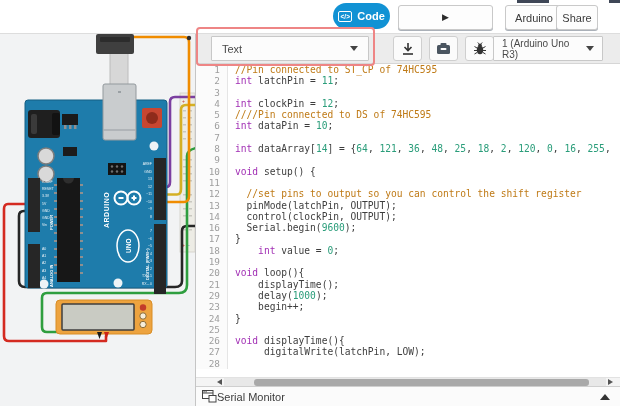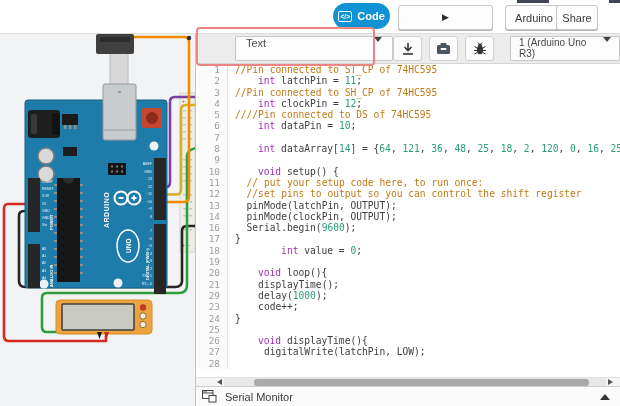--- a/index.html
+++ b/index.html
@@ -27,59 +27,59 @@
   
   .canvas{position:absolute;left:0;top:34px;width:195px;height:372px;background:#f2f3f4;overflow:hidden;}
   .canvas svg{display:block;}
 
   
   .panel{position:absolute;left:195px;top:34px;width:425px;height:372px;background:#ffffff;
          border-left:1px solid #c5c5c5;}
   .toolbar{position:absolute;left:0;top:0;width:100%;height:30px;background:#ececec;
            border-bottom:1px solid #d6d6d6;}
   .select{position:absolute;top:2px;height:25px;background:#fcfcfc;border:1px solid #c8c8c8;
-          border-radius:1px;display:flex;color:#4a4a4a;margin-left:24px;}
+          border-radius:1px;display:flex;align-items:center;color:#4a4a4a;}
   .sel-text{left:15px;width:158px;font-size:11px;padding:0 10px;}
-  .sel-board{left:290px;width:110px;font-size:10px;padding:0 8px;}
+  .sel-board{left:297px;width:110px;font-size:10px;padding:0 8px;}
   .caret{margin-left:auto;width:0;height:0;border-left:4px solid transparent;
          border-right:4px solid transparent;border-top:5px solid #444;}
   .tool-btn{position:absolute;top:2px;width:29px;height:25px;background:#fbfbfb;
             border:1px solid #cfcfcf;border-radius:3px;display:flex;align-items:center;justify-content:center;}
   .tb-download{left:197px;}
   .tb-library{left:233px;}
   .tb-debug{left:269px;}
 
   
   .hl-box{position:absolute;left:196px;top:27px;width:179px;height:39px;border:2px solid #ee8585;
           border-radius:4px;z-index:40;pointer-events:none;}
 
   
   .editor{position:absolute;left:0;top:30px;width:100%;height:313px;overflow:hidden;
           font-family:"DejaVu Sans Mono","Liberation Mono",monospace;font-size:9.6px;line-height:11.3px;}
   .cl{display:flex;white-space:pre;height:11.3px;}
   .ln{flex:0 0 32px;text-align:right;padding-right:7px;color:#9e9e9e;background:#fbfbfb;
       border-right:1px solid #e5e5e5;font-size:9.4px;}
   .lc{padding-left:7px;color:#3d3d3d;text-align:center;}
   .tk-c{color:#bf7a16;}
-  .tk-k{color:#a12fb4;margin-left:23px;}
+  .tk-k{color:#a12fb4;}
   .tk-n{color:#2a9d7a;}
   .tk-p{color:#3d3d3d;}
 
   
   .hscroll{position:absolute;left:0;top:343px;width:100%;height:9px;background:#f4f4f4;
            border-top:1px solid #e2e2e2;}
   .hs-track{position:absolute;left:28px;right:14px;top:0;height:8px;background:#e8e8e8;}
   .hs-thumb{position:absolute;left:30px;top:1px;width:335px;height:7px;background:#a9a9a9;border-radius:3px;}
   .hs-arrow{position:absolute;top:1px;width:0;height:0;border-top:3.5px solid transparent;border-bottom:3.5px solid transparent;}
   .hs-left{left:21px;border-right:5px solid #555;}
   .hs-right{right:7px;border-left:5px solid #555;}
 
   
   .serialbar{position:absolute;left:0;top:352px;width:100%;height:20px;background:#fbfbfb;
-             border-top:1px solid #cfcfcf;display:flex;align-items:center;padding:0 6px;gap:8px;}
+             border-top:1px solid #cfcfcf;display:flex;align-items:center;padding:0 6px;}
   .serial-label{font-size:11px;color:#3c3c3c;}
   .collapse{margin-left:auto;width:0;height:0;border-left:5px solid transparent;
             border-right:5px solid transparent;border-bottom:6px solid #333;margin-right:4px;}
 
   .pinlbl{font-size:3.5px;fill:#e9f2f7;font-family:"Liberation Sans",sans-serif;}
   .boardtxt{fill:#ffffff;font-family:"Liberation Sans",sans-serif;font-weight:bold;}
 </style>
 </head>
 <body>
 
@@ -344,40 +344,40 @@
       <div class="select sel-board">
         <span>1 (Arduino Uno R3)</span>
         <span class="caret"></span>
       </div>
     </div>
 
     <div class="editor">
       <div id="code-lines">
           <div class="cl"><span class="ln">1</span><span class="lc"><span class="tk-c">//Pin connected to ST_CP of 74HC595</span></span></div>
           <div class="cl"><span class="ln">2</span><span class="lc"><span class="tk-k">int</span><span class="tk-p"> latchPin = </span><span class="tk-n">11</span><span class="tk-p">;</span></span></div>
-          <div class="cl"><span class="ln">3</span><span class="lc"><span class="tk-c">//Pin connected to SH_CP of 74HC595</span></span></div>
+          <div class="cl"><span class="ln">3</span></div>
           <div class="cl"><span class="ln">4</span><span class="lc"><span class="tk-k">int</span><span class="tk-p"> clockPin = </span><span class="tk-n">12</span><span class="tk-p">;</span></span></div>
           <div class="cl"><span class="ln">5</span><span class="lc"><span class="tk-c">////Pin connected to DS of 74HC595</span></span></div>
           <div class="cl"><span class="ln">6</span><span class="lc"><span class="tk-k">int</span><span class="tk-p"> dataPin = </span><span class="tk-n">10</span><span class="tk-p">;</span></span></div>
           <div class="cl"><span class="ln">7</span><span class="lc">&nbsp;</span></div>
           <div class="cl"><span class="ln">8</span><span class="lc"><span class="tk-k">int</span><span class="tk-p"> dataArray[</span><span class="tk-n">14</span><span class="tk-p">] = {</span><span class="tk-n">64</span><span class="tk-p">, </span><span class="tk-n">121</span><span class="tk-p">, </span><span class="tk-n">36</span><span class="tk-p">, </span><span class="tk-n">48</span><span class="tk-p">, </span><span class="tk-n">25</span><span class="tk-p">, </span><span class="tk-n">18</span><span class="tk-p">, </span><span class="tk-n">2</span><span class="tk-p">, </span><span class="tk-n">120</span><span class="tk-p">, </span><span class="tk-n">0</span><span class="tk-p">, </span><span class="tk-n">16</span><span class="tk-p">, </span><span class="tk-n">255</span><span class="tk-p">,</span></span></div>
           <div class="cl"><span class="ln">9</span><span class="lc">&nbsp;</span></div>
           <div class="cl"><span class="ln">10</span><span class="lc"><span class="tk-k">void</span><span class="tk-p"> setup() {</span></span></div>
-          <div class="cl"><span class="ln">11</span><span class="lc"><span class="tk-c">  // put your setup code here, to run once:</span></span></div>
+          <div class="cl"><span class="ln">11</span></div>
           <div class="cl"><span class="ln">12</span><span class="lc"><span class="tk-c">  //set pins to output so you can control the shift register</span></span></div>
           <div class="cl"><span class="ln">13</span><span class="lc"><span class="tk-p">  pinMode(latchPin, OUTPUT);</span></span></div>
-          <div class="cl"><span class="ln">14</span><span class="lc"><span class="tk-p">  pinMode(clockPin, OUTPUT);</span></span></div>
+          <div class="cl"><span class="ln">14</span><span class="lc"><span class="tk-p">  control(clockPin, OUTPUT);</span></span></div>
           <div class="cl"><span class="ln">16</span><span class="lc"><span class="tk-p">  Serial.begin(</span><span class="tk-n">9600</span><span class="tk-p">);</span></span></div>
           <div class="cl"><span class="ln">17</span><span class="lc"><span class="tk-p">}</span></span></div>
           <div class="cl"><span class="ln">18</span><span class="lc"><span class="tk-p">    </span><span class="tk-k">int</span><span class="tk-p"> value = </span><span class="tk-n">0</span><span class="tk-p">;</span></span></div>
           <div class="cl"><span class="ln">19</span><span class="lc">&nbsp;</span></div>
           <div class="cl"><span class="ln">20</span><span class="lc"><span class="tk-k">void</span><span class="tk-p"> loop(){</span></span></div>
           <div class="cl"><span class="ln">21</span><span class="lc"><span class="tk-p">    displayTime();</span></span></div>
           <div class="cl"><span class="ln">29</span><span class="lc"><span class="tk-p">    delay(</span><span class="tk-n">1000</span><span class="tk-p">);</span></span></div>
-          <div class="cl"><span class="ln">23</span><span class="lc"><span class="tk-p">    code++;</span></span></div>
+          <div class="cl"><span class="ln">23</span><span class="lc"><span class="tk-p">    begin++;</span></span></div>
           <div class="cl"><span class="ln">24</span><span class="lc"><span class="tk-p">}</span></span></div>
           <div class="cl"><span class="ln">25</span><span class="lc">&nbsp;</span></div>
           <div class="cl"><span class="ln">26</span><span class="lc"><span class="tk-k">void</span><span class="tk-p"> displayTime(){</span></span></div>
           <div class="cl"><span class="ln">27</span><span class="lc"><span class="tk-p">     digitalWrite(latchPin, LOW);</span></span></div>
           <div class="cl"><span class="ln">28</span><span class="lc">&nbsp;</span></div>
         </div>
     </div>
 
     <div class="hscroll">
       <span class="hs-arrow hs-left"></span>

